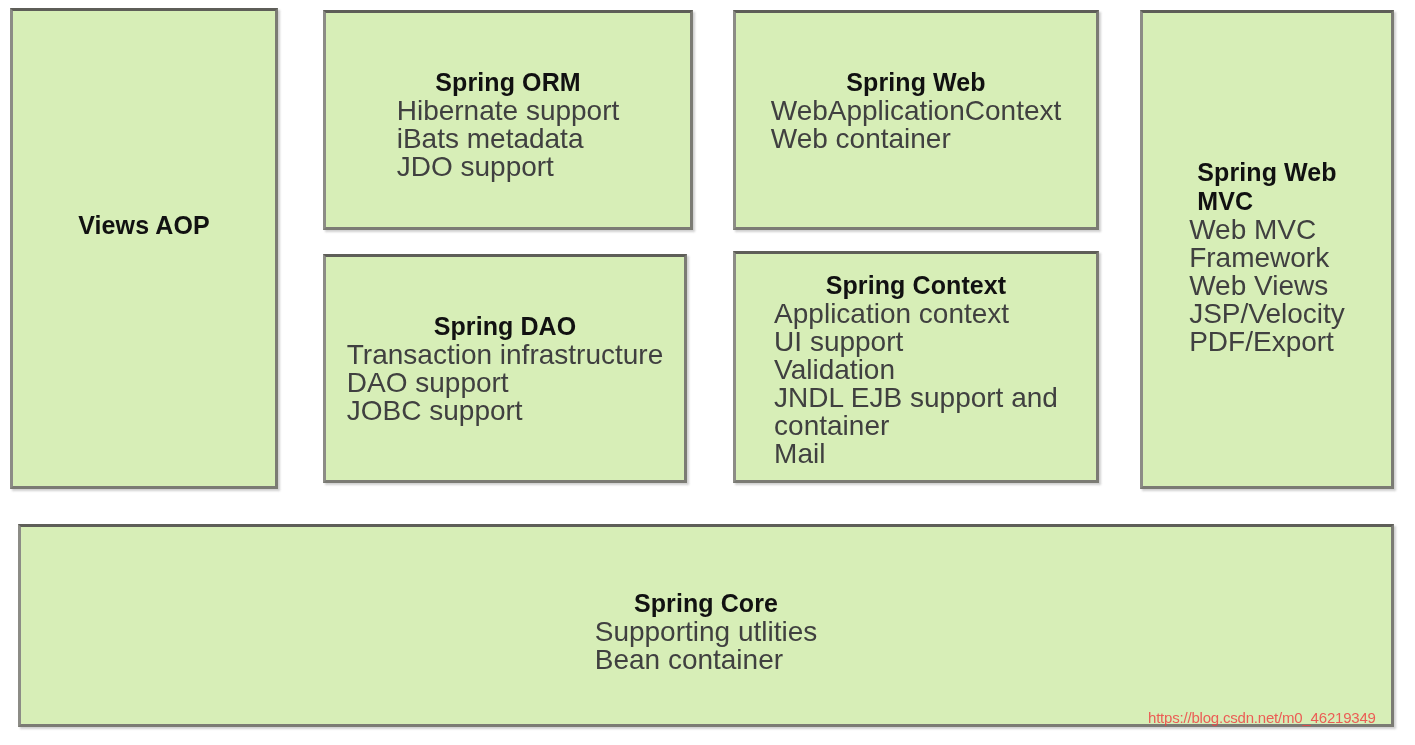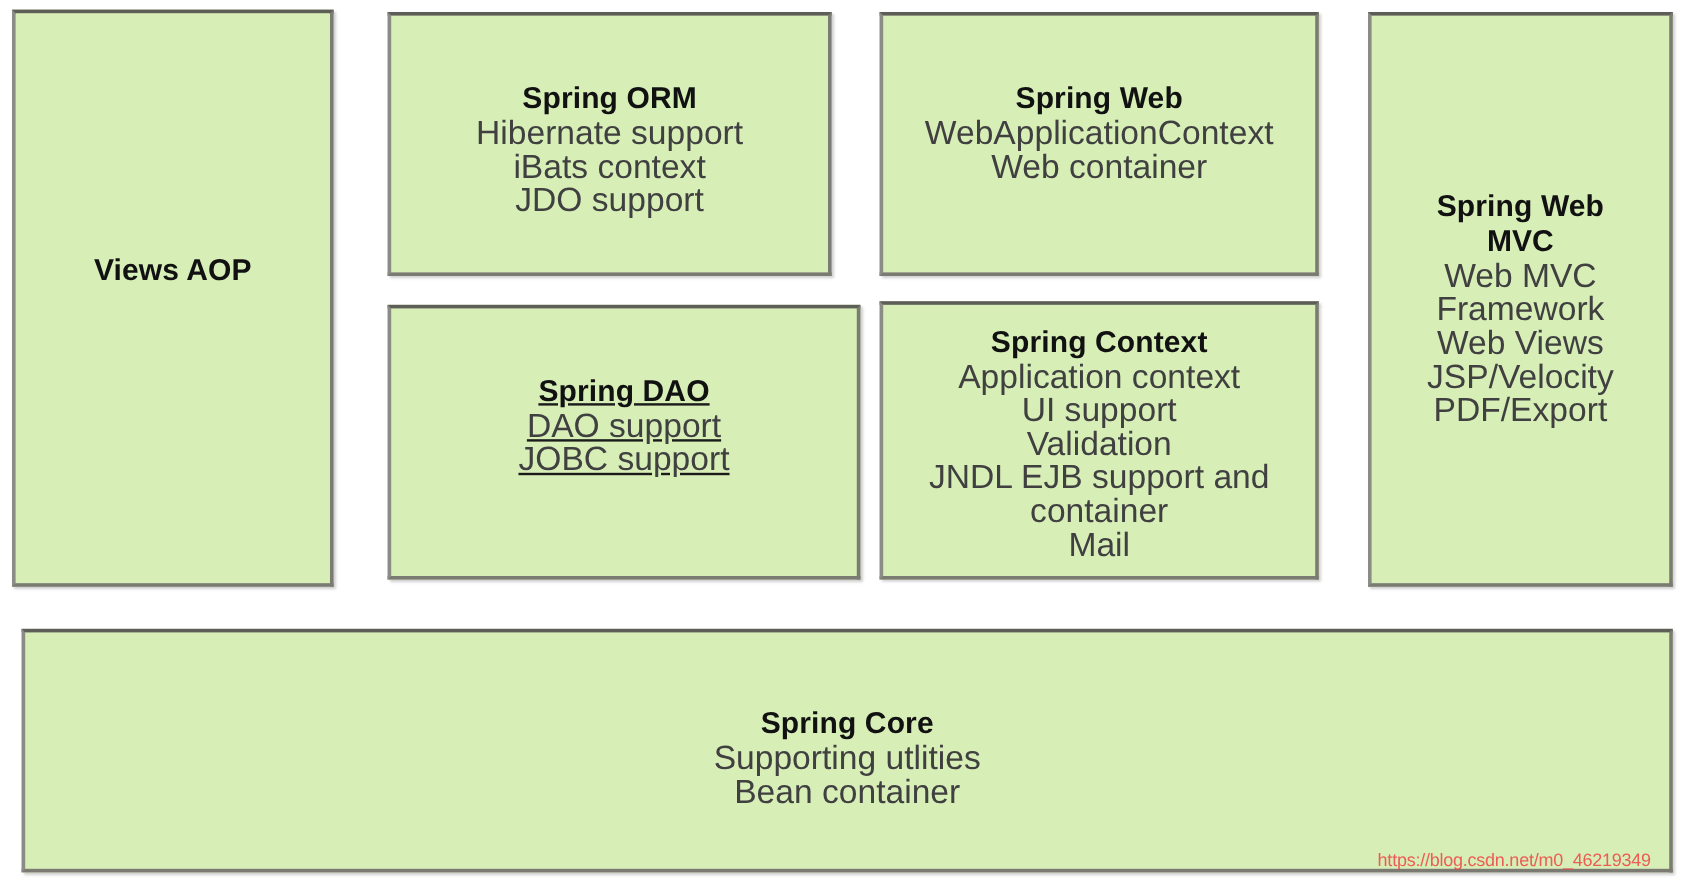--- a/index.html
+++ b/index.html
@@ -22,21 +22,20 @@
     position: absolute;
     box-sizing: border-box;
     background: #d7eeb7;
     border: 3px solid #7b7b74;
     border-top-color: #5e5e58;
     border-left-color: #8c8c86;
     display: flex;
     flex-direction: column;
     align-items: center;
     justify-content: flex-start;
-    text-align: center;
     color: #1b1b1b;
     box-shadow: 2px 2px 2px rgba(120,120,120,0.35);
     padding: 0 10px;
   }
   .module-title {
     font-weight: bold;
     font-size: 25px;
     line-height: 29px;
     letter-spacing: 0.1px;
     color: #111111;
@@ -51,21 +50,21 @@
   .module-line {
     display: block;
     white-space: nowrap;
   }
 
   
   #box-aop      { left: 10px;   top: 8px;   width: 268px; height: 481px; }
   #box-orm      { left: 323px;  top: 10px;  width: 370px; height: 220px; }
   #box-web      { left: 733px;  top: 10px;  width: 366px; height: 220px; }
   #box-webmvc   { left: 1140px; top: 10px;  width: 254px; height: 479px; }
-  #box-dao      { left: 323px;  top: 254px; width: 394px; height: 229px; text-decoration: underline; }
+  #box-dao      { left: 323px;  top: 254px; width: 364px; height: 229px; }
   #box-context  { left: 733px;  top: 251px; width: 366px; height: 232px; }
   #box-core     { left: 18px;   top: 524px; width: 1376px; height: 203px; }
 
   
   #box-aop     .module-title { margin-top: 200px; }
   #box-orm     .module-title { margin-top: 55px; }
   #box-web     .module-title { margin-top: 55px; }
   #box-webmvc  .module-title { margin-top: 145px; }
   #box-dao     .module-title { margin-top: 55px; }
   #box-context .module-title { margin-top: 17px; }
@@ -90,21 +89,21 @@
 <div id="diagram">
 
   <div class="module-box" id="box-aop">
     <div class="module-title">Views AOP</div>
   </div>
 
   <div class="module-box" id="box-orm">
     <div class="module-title">Spring ORM</div>
     <div class="module-lines">
       <span class="module-line">Hibernate support</span>
-      <span class="module-line">iBats context</span>
+      <span class="module-line">iBats metadata</span>
       <span class="module-line">JDO support</span>
     </div>
   </div>
 
   <div class="module-box" id="box-web">
     <div class="module-title">Spring Web</div>
     <div class="module-lines">
       <span class="module-line">WebApplicationContext</span>
       <span class="module-line">Web container</span>
     </div>
@@ -118,20 +117,21 @@
       <span class="module-line">Framework</span>
       <span class="module-line">Web Views</span>
       <span class="module-line">JSP/Velocity</span>
       <span class="module-line">PDF/Export</span>
     </div>
   </div>
 
   <div class="module-box" id="box-dao">
     <div class="module-title">Spring DAO</div>
     <div class="module-lines">
+      <span class="module-line">Transaction infrastructure</span>
       <span class="module-line">DAO support</span>
       <span class="module-line">JOBC support</span>
     </div>
   </div>
 
   <div class="module-box" id="box-context">
     <div class="module-title">Spring Context</div>
     <div class="module-lines">
       <span class="module-line">Application context</span>
       <span class="module-line">UI support</span>

